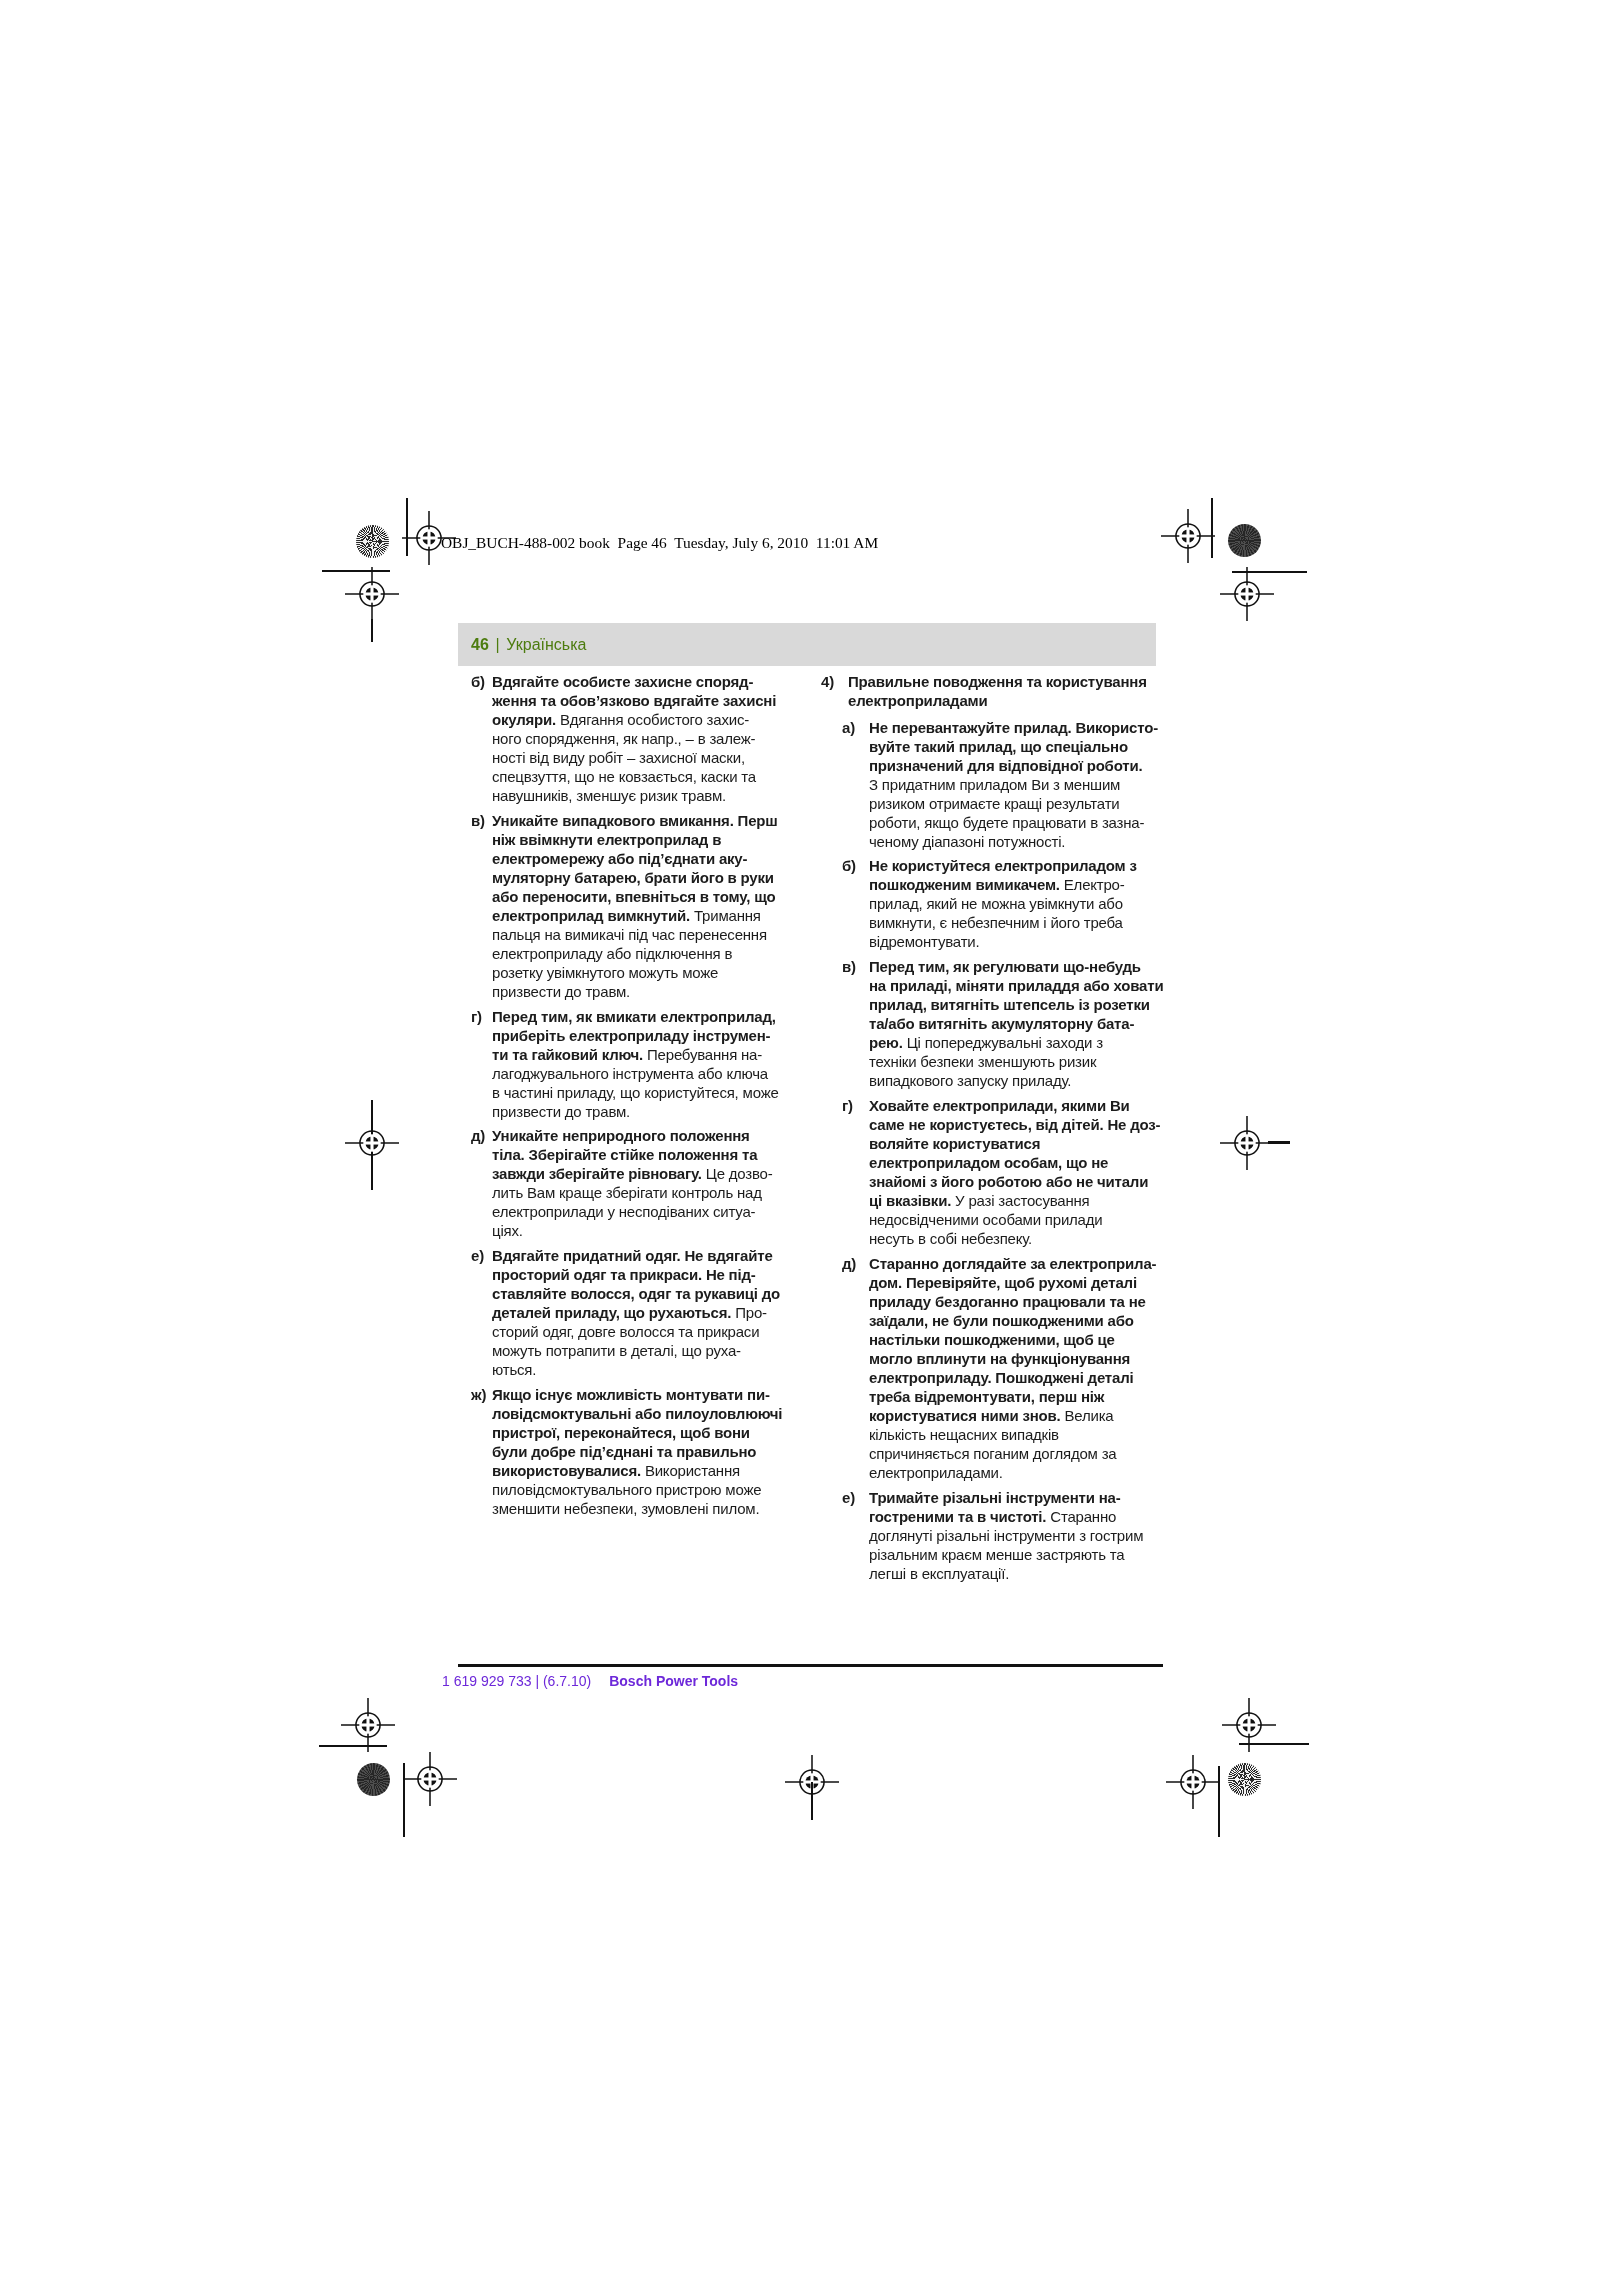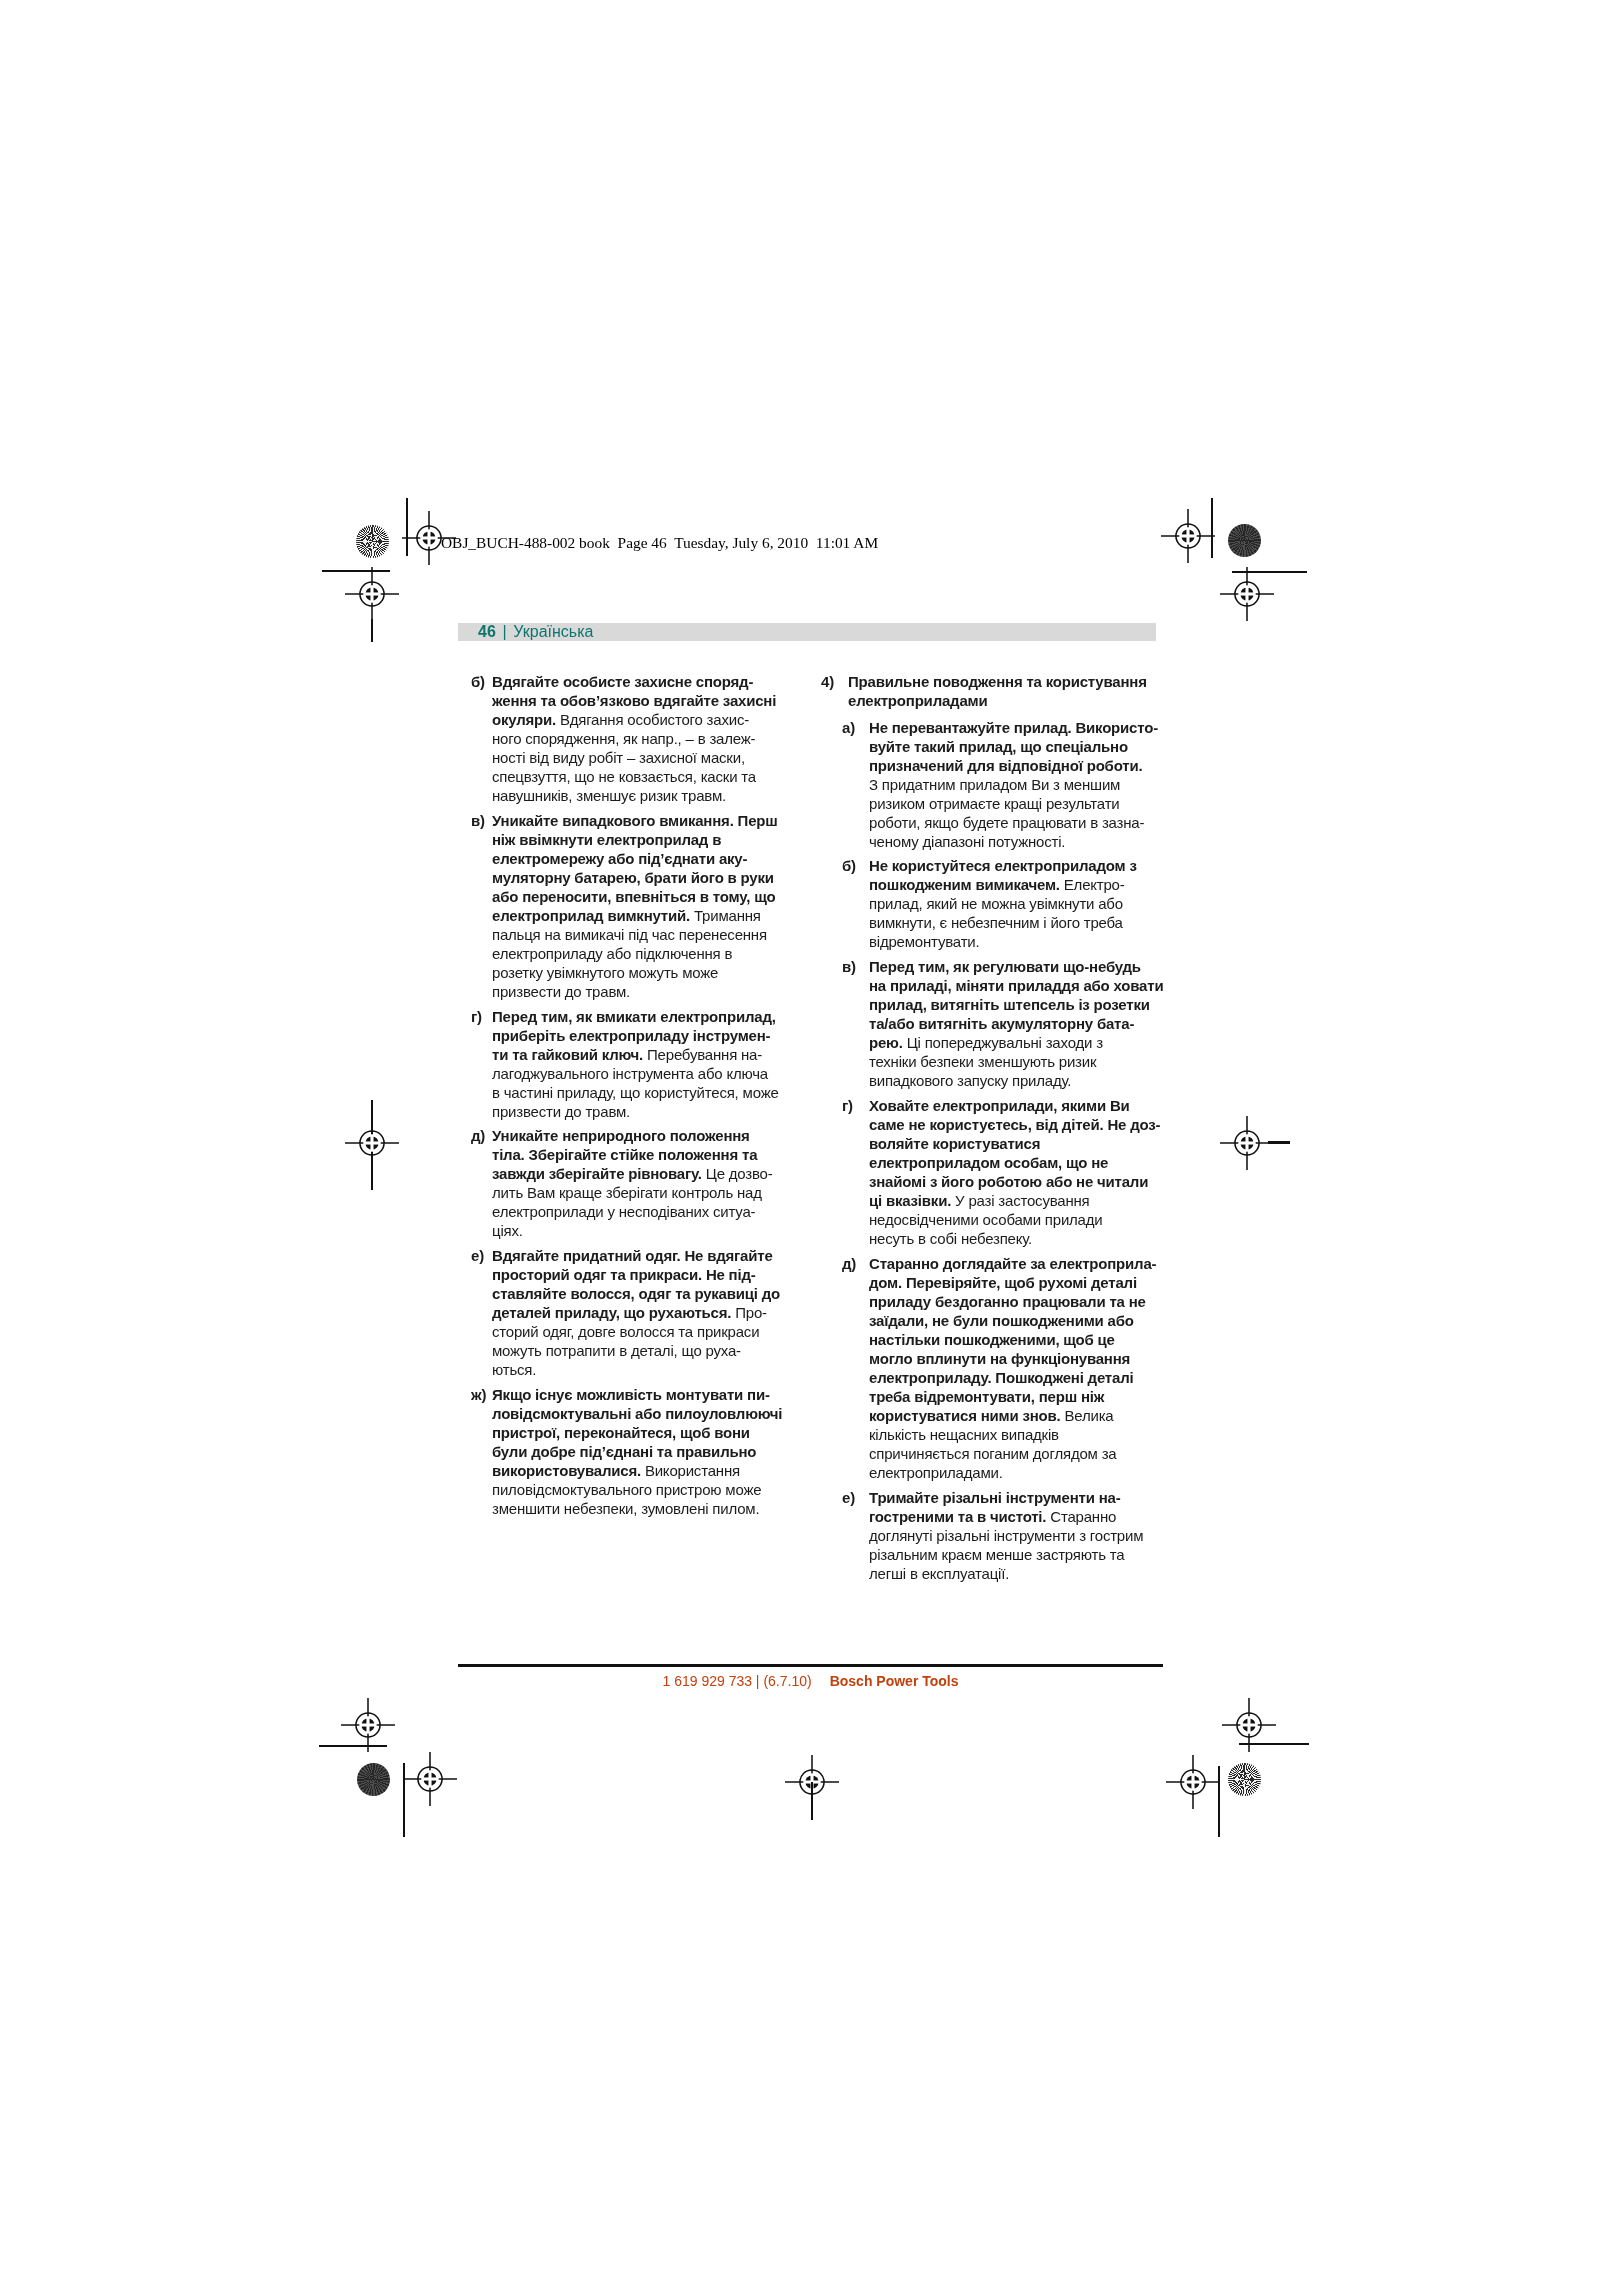--- a/index.html
+++ b/index.html
@@ -21,32 +21,32 @@
     width:33px;height:33px;border-radius:50%;
     background:repeating-conic-gradient(#262626 0deg 6deg,#4d4d4d 6deg 12deg);
   }
   
   .print-header{
     position:absolute;left:441px;top:534px;
     font-family:"Liberation Serif",serif;font-size:15.4px;color:#000;
     white-space:pre;
   }
   .lang-bar{
-    position:absolute;left:458px;top:623px;width:698px;height:18px;
+    position:absolute;left:458px;top:623px;width:698px;height:43px;
     background:#d9d9d9;display:flex;align-items:center;
-    padding-left:20px;box-sizing:border-box;
-    font-size:16px;color:#0f766e;
+    padding-left:13px;box-sizing:border-box;
+    font-size:16px;color:#4d7c0f;
   }
   .lang-bar .num{font-weight:700;}
   .lang-bar .sep{margin:0 6.7px;font-weight:400;}
   .footer-line{position:absolute;left:458px;top:1664px;width:705px;height:2.9px;background:#111;}
   .footer-row{
-    position:absolute;left:458px;top:1673px;width:705px;
-    display:flex;justify-content:center;
-    font-size:14px;color:#c2410c;
+    position:absolute;left:442px;top:1673px;width:705px;
+    display:flex;justify-content:flex-start;
+    font-size:14px;color:#6d28d9;
   }
   .footer-row .brand{font-weight:700;margin-left:18px;}
   
   .col{position:absolute;top:672px;font-size:15px;line-height:19px;letter-spacing:-0.2px;}
   #left-col{left:471px;width:338px;}
   #right-col{left:821px;width:342px;}
   .item{position:relative;margin-bottom:5.8px;}
   .item .label{position:absolute;left:0;top:0;font-weight:700;}
   .item .line{padding-left:21px;white-space:nowrap;}
   .section-head{position:relative;margin-bottom:7.7px;font-weight:700;}

